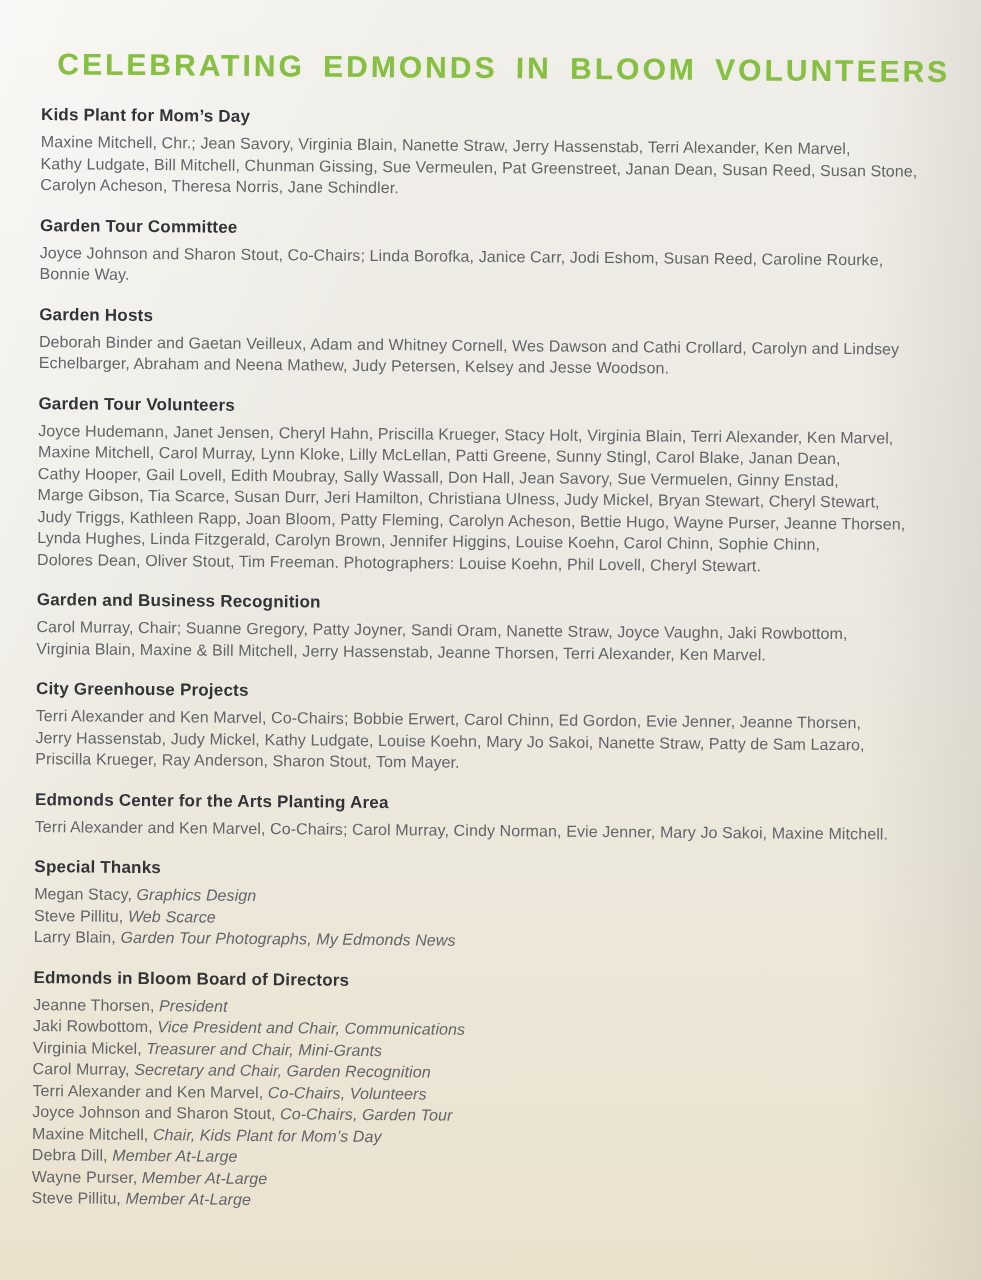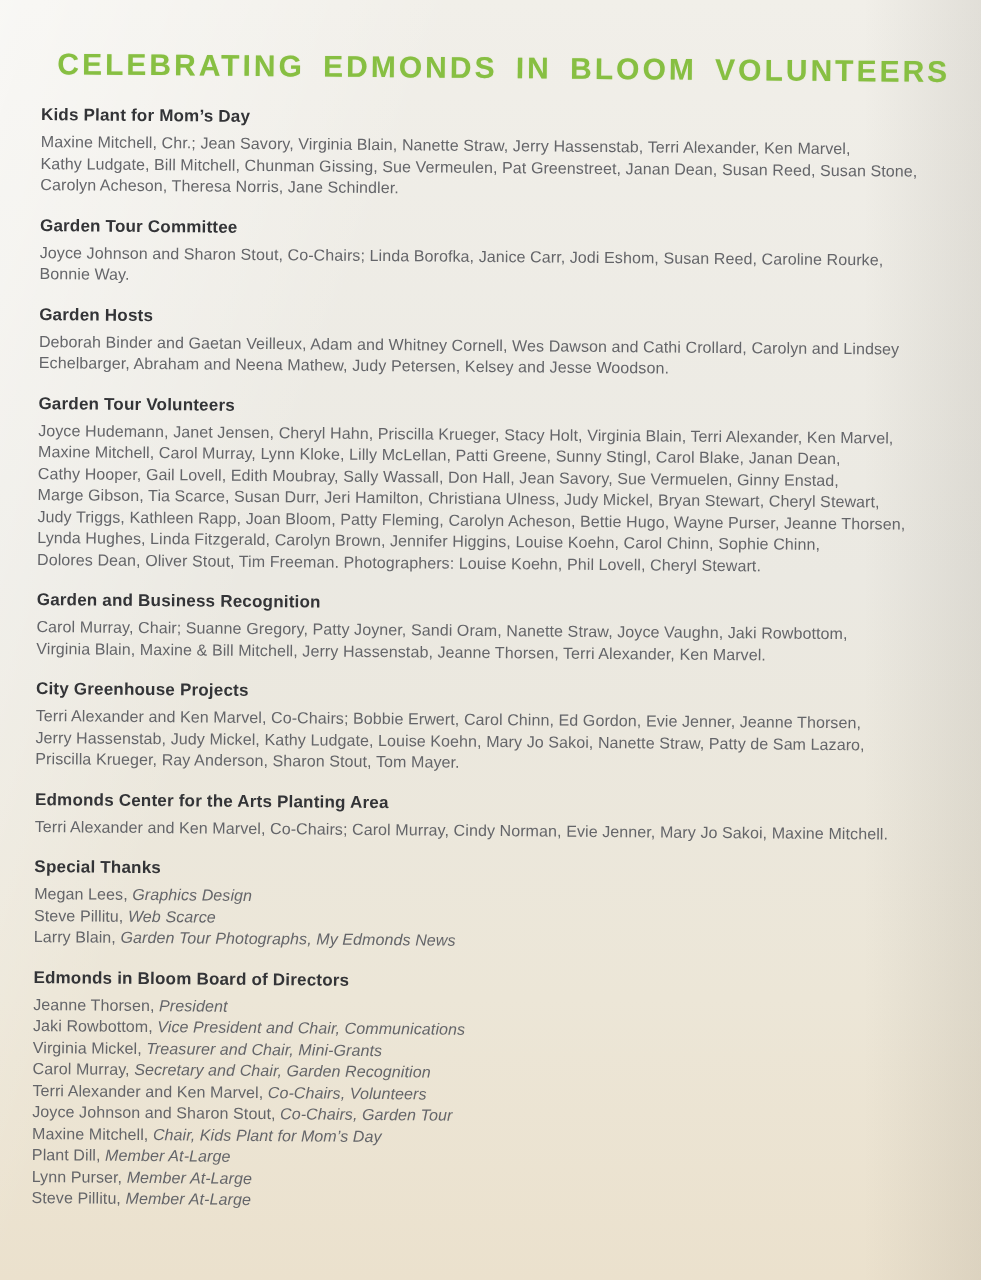--- a/index.html
+++ b/index.html
@@ -93,31 +93,31 @@
         <div class="sec-line">Terri Alexander and Ken Marvel, Co-Chairs; Bobbie Erwert, Carol Chinn, Ed Gordon, Evie Jenner, Jeanne Thorsen,</div>
         <div class="sec-line">Jerry Hassenstab, Judy Mickel, Kathy Ludgate, Louise Koehn, Mary Jo Sakoi, Nanette Straw, Patty de Sam Lazaro,</div>
         <div class="sec-line">Priscilla Krueger, Ray Anderson, Sharon Stout, Tom Mayer.</div>
       </section>
       <section class="section">
         <h2 class="sec-heading">Edmonds Center for the Arts Planting Area</h2>
         <div class="sec-line">Terri Alexander and Ken Marvel, Co-Chairs; Carol Murray, Cindy Norman, Evie Jenner, Mary Jo Sakoi, Maxine Mitchell.</div>
       </section>
       <section class="section">
         <h2 class="sec-heading">Special Thanks</h2>
-        <div class="sec-line"><span>Megan Lees,</span> <span class="role">Graphics Design</span></div>
+        <div class="sec-line"><span>Megan Stacy,</span> <span class="role">Graphics Design</span></div>
         <div class="sec-line"><span>Steve Pillitu,</span> <span class="role">Web Scarce</span></div>
         <div class="sec-line"><span>Larry Blain,</span> <span class="role">Garden Tour Photographs, My Edmonds News</span></div>
       </section>
       <section class="section">
         <h2 class="sec-heading">Edmonds in Bloom Board of Directors</h2>
         <div class="sec-line"><span>Jeanne Thorsen,</span> <span class="role">President</span></div>
         <div class="sec-line"><span>Jaki Rowbottom,</span> <span class="role">Vice President and Chair, Communications</span></div>
         <div class="sec-line"><span>Virginia Mickel,</span> <span class="role">Treasurer and Chair, Mini-Grants</span></div>
         <div class="sec-line"><span>Carol Murray,</span> <span class="role">Secretary and Chair, Garden Recognition</span></div>
         <div class="sec-line"><span>Terri Alexander and Ken Marvel,</span> <span class="role">Co-Chairs, Volunteers</span></div>
         <div class="sec-line"><span>Joyce Johnson and Sharon Stout,</span> <span class="role">Co-Chairs, Garden Tour</span></div>
         <div class="sec-line"><span>Maxine Mitchell,</span> <span class="role">Chair, Kids Plant for Mom’s Day</span></div>
-        <div class="sec-line"><span>Plant Dill,</span> <span class="role">Member At-Large</span></div>
-        <div class="sec-line"><span>Lynn Purser,</span> <span class="role">Member At-Large</span></div>
+        <div class="sec-line"><span>Debra Dill,</span> <span class="role">Member At-Large</span></div>
+        <div class="sec-line"><span>Wayne Purser,</span> <span class="role">Member At-Large</span></div>
         <div class="sec-line"><span>Steve Pillitu,</span> <span class="role">Member At-Large</span></div>
       </section>
     </main>
 </div>
 
 </body></html>

